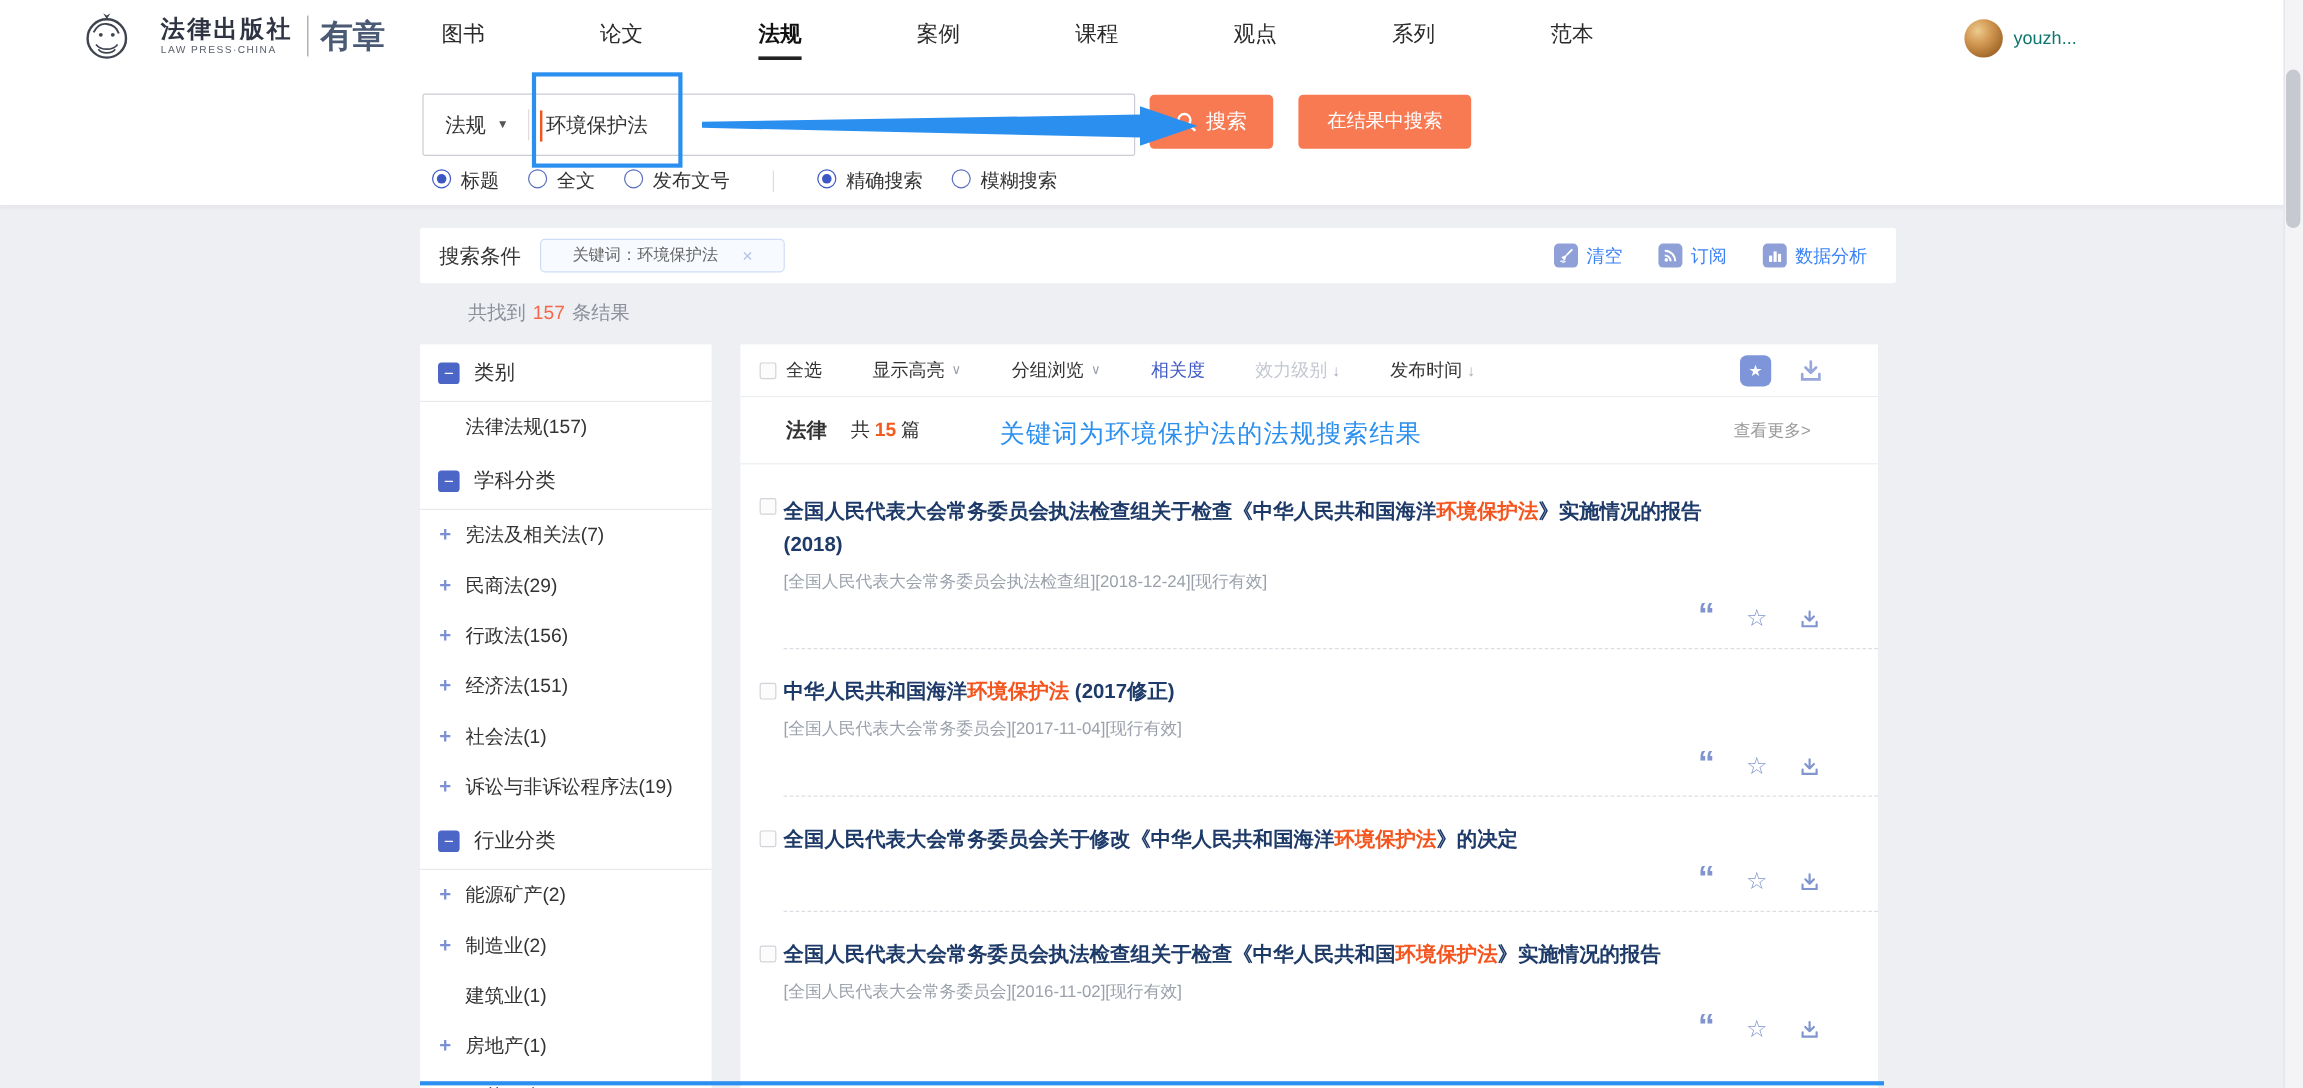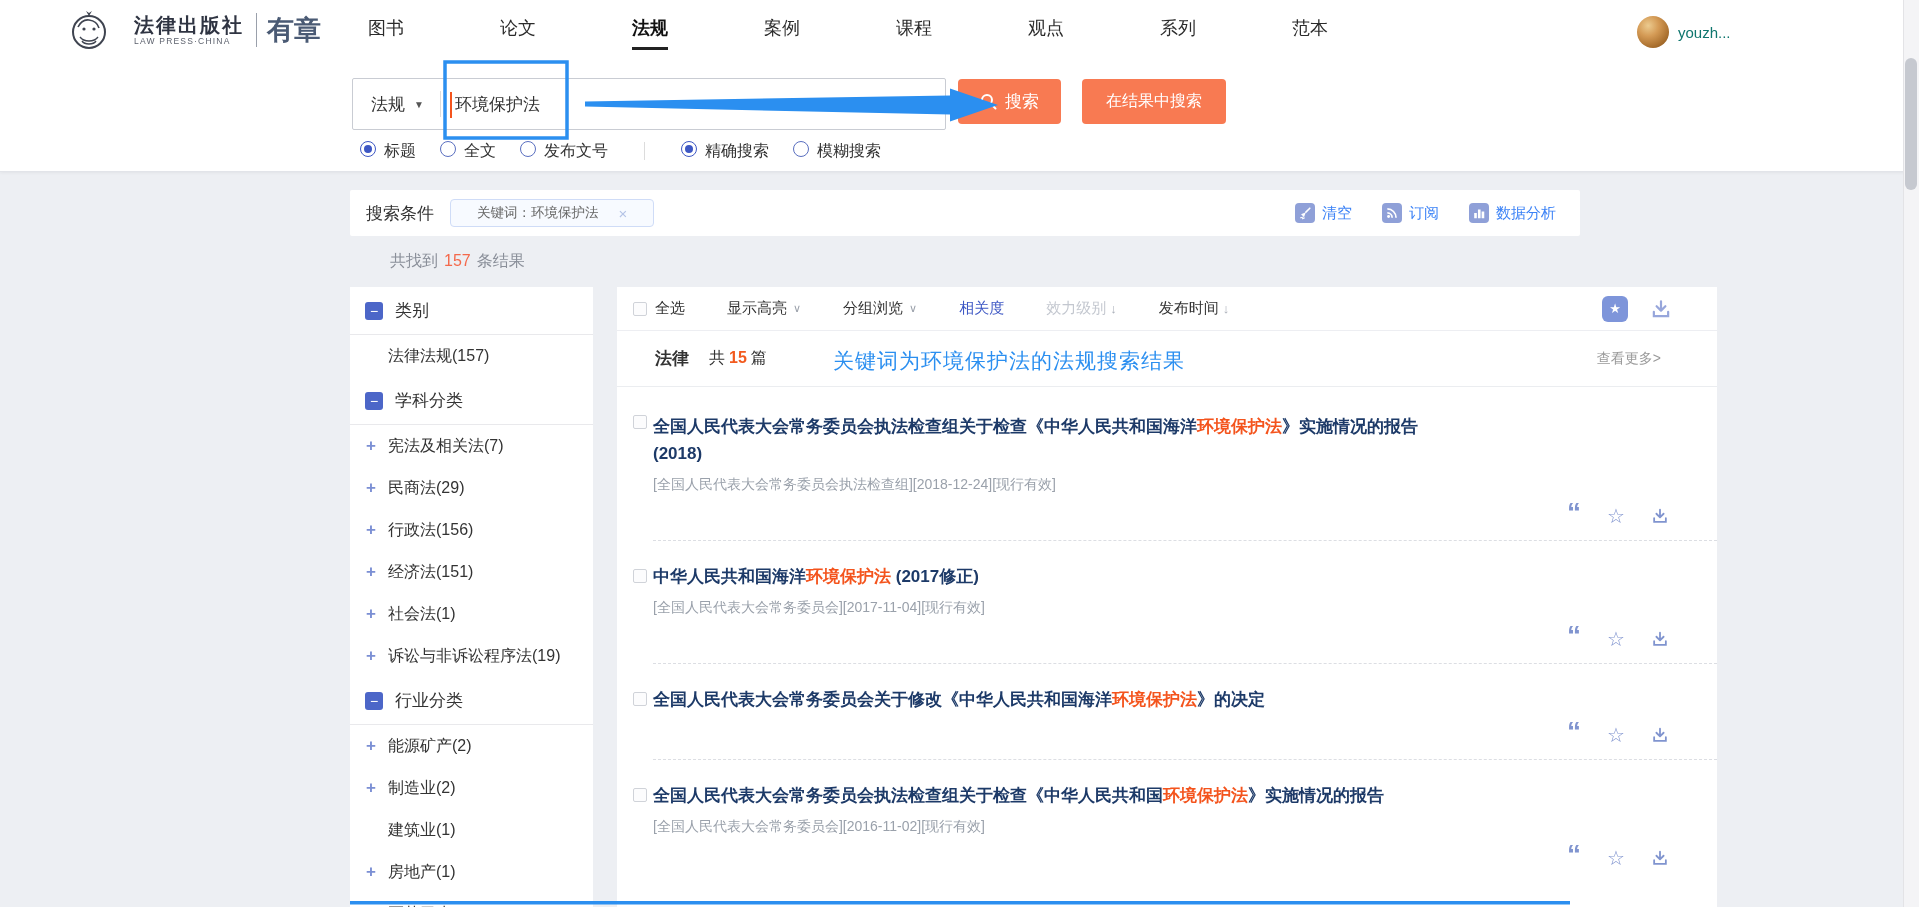--- a/index.html
+++ b/index.html
@@ -72,21 +72,21 @@
   .side-section-header { height:48px; display:flex; align-items:center; padding:0 15px; gap:12px;
                          border-bottom:1px solid #e9e9ec; cursor:pointer; }
   .minus-sq { width:18px; height:18px; border-radius:3px; background:#4c66c8; color:#fff; font-size:14px;
               display:flex; align-items:center; justify-content:center; line-height:1; }
   .side-section-title { font-size:17px; color:#333; }
   .side-item { height:42px; display:flex; align-items:center; padding-left:16px; cursor:pointer; }
   .side-item .slot { width:22px; font-size:17px; font-weight:bold; color:#7b8fd4; }
   .side-item-label { font-size:16px; color:#333; }
 
   
-  .results { position:absolute; left:617px; top:287px; width:1100px; height:620px; background:#fff; overflow:hidden; }
+  .results { position:absolute; left:617px; top:287px; width:948px; height:620px; background:#fff; overflow:hidden; }
   .res-toolbar { height:44px; display:flex; align-items:center; padding:0 45px 0 16px; border-bottom:1px solid #edeef2; }
   .checkbox { width:14px; height:14px; border:1px solid #d0d3d9; border-radius:2px; background:#fcfcfd; cursor:pointer; flex:none; }
   .tb-label { font-size:15px; color:#333; margin-left:8px; cursor:pointer; }
   .tb-group { display:flex; align-items:center; gap:6px; margin-left:42px; cursor:pointer; font-size:15px; color:#333; }
   .chev { font-size:11px; color:#9aa0aa; }
   .tb-sort { margin-left:42px; font-size:15px; cursor:pointer; display:flex; gap:4px; align-items:center; }
   .tb-sort.active { color:#3d57c4; }
   .tb-sort.dim { color:#c3c7cf; }
   .tb-sort.plain { color:#333; }
   .tb-sort .arrow { color:#a9aeb8; font-size:13px; }

